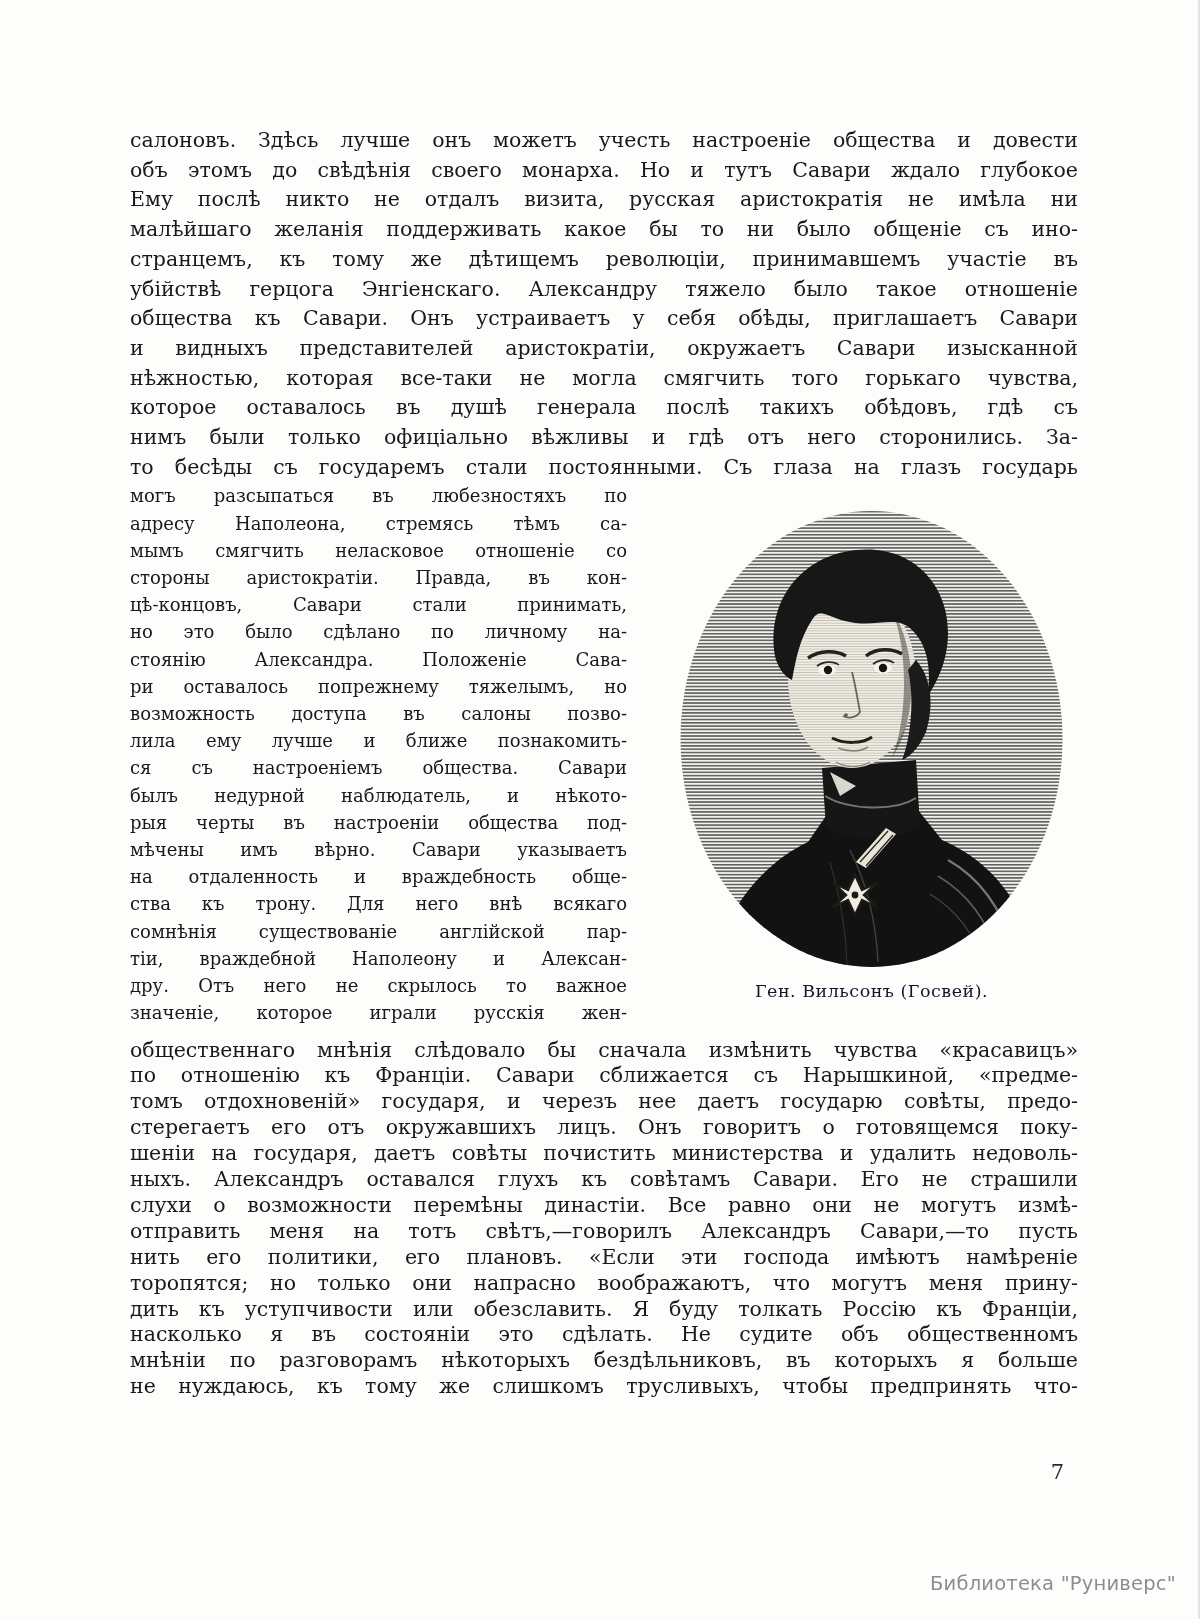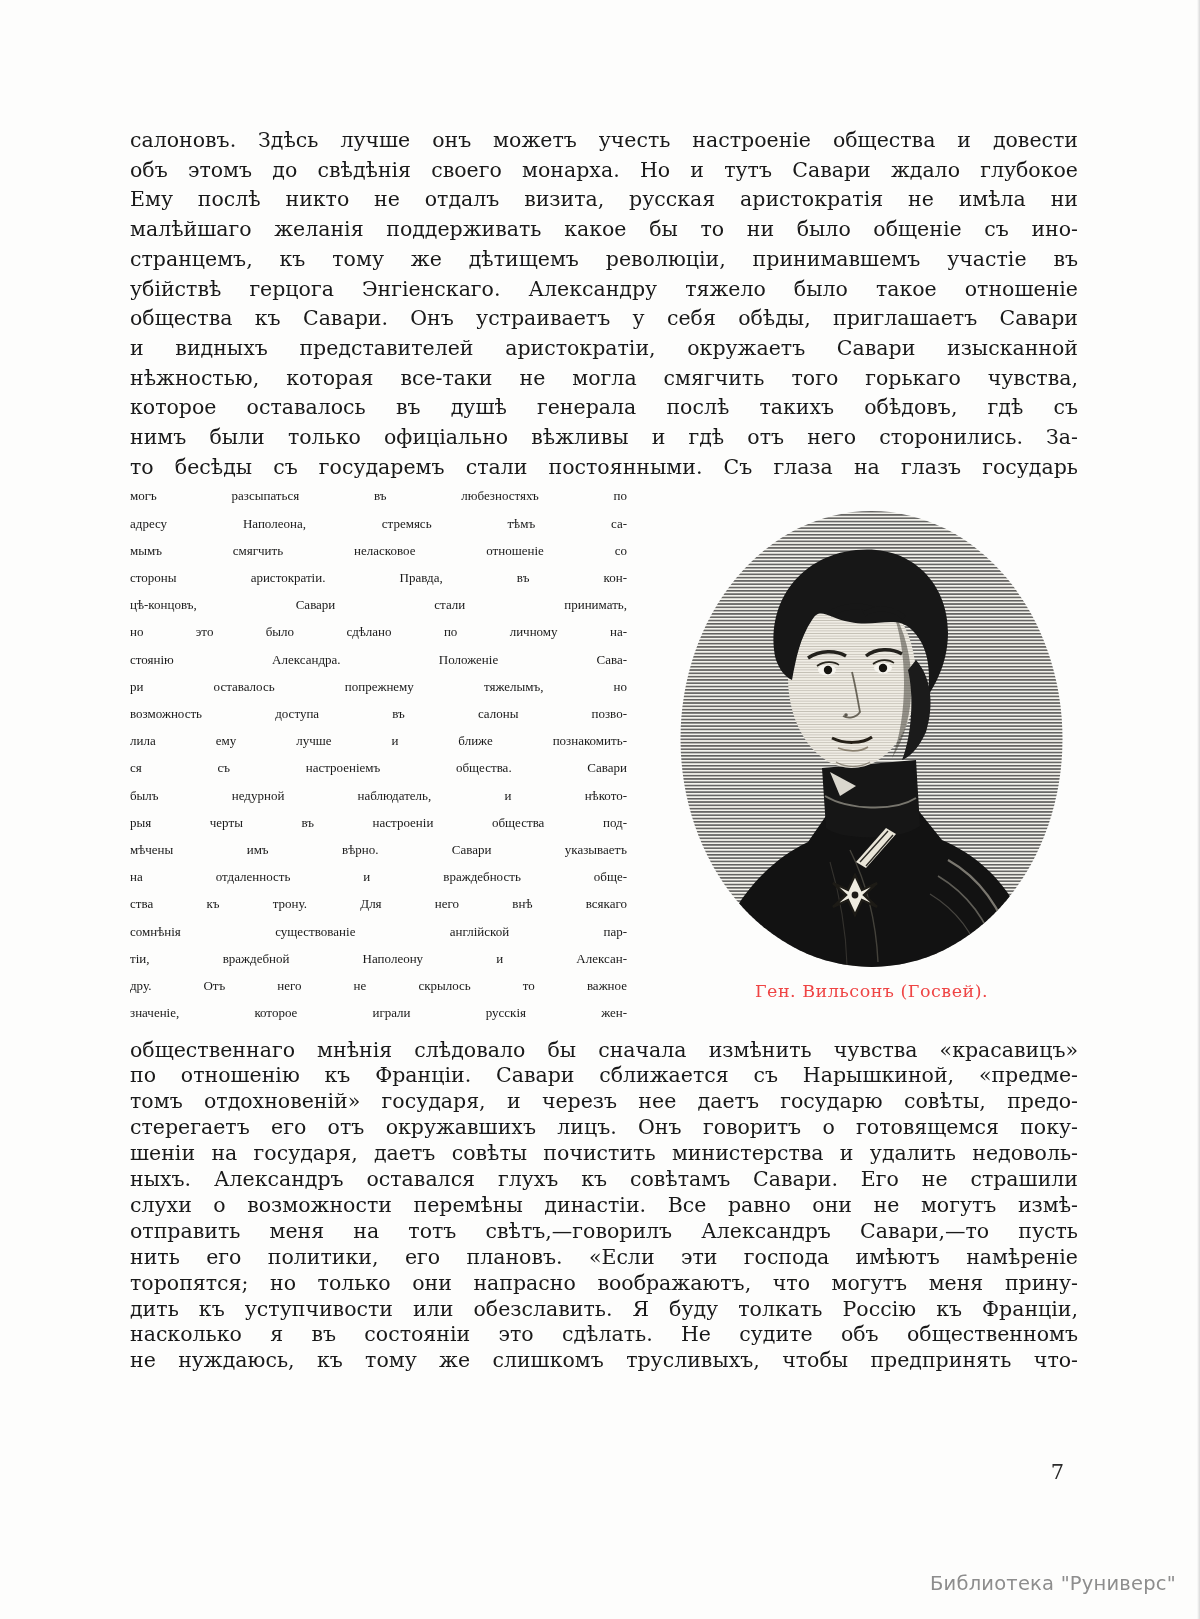--- a/index.html
+++ b/index.html
@@ -20,27 +20,27 @@
   }
   .line{
     text-align:justify;
     text-align-last:justify;
     -moz-text-align-last:justify;
     white-space:normal;
   }
   .block-top .line{font-size:20.5px;line-height:29.7px;}
   .middle{display:flex;align-items:flex-start;}
   .col-left{width:497px;}
-  .block-col .line{font-size:13px;line-height:27.2px;font-family:Liberation Serif, serif;}
+  .block-col .line{font-size:18px;line-height:27.2px;}
   .figure{width:451px;}
   .portrait-wrap{margin:28px 0 0 53px;width:383px;height:458px;}
   .figure-caption{
     width:383px;margin:13px 0 0 53px;
     text-align:center;text-align-last:center;
-    font-size:17.5px;color:#ef4444;letter-spacing:.5px;
+    font-size:17.5px;color:#0f172a;letter-spacing:.5px;
   }
   .block-bottom{margin-top:11px;}
   .block-bottom .line{font-size:20.5px;line-height:25.9px;}
   .page-number{
     position:absolute;left:130px;top:1460px;width:948px;
     text-align:right;padding-right:14px;box-sizing:border-box;
     font-size:21px;color:#2a2a2a;
   }
   .watermark{
     position:absolute;left:930px;top:1572px;
@@ -183,20 +183,21 @@
         <div class="line">томъ отдохновеній» государя, и черезъ нее даетъ государю совѣты, предо-</div>
         <div class="line">стерегаетъ его отъ окружавшихъ лицъ. Онъ говоритъ о готовящемся поку-</div>
         <div class="line">шеніи на государя, даетъ совѣты почистить министерства и удалить недоволь-</div>
         <div class="line">ныхъ. Александръ оставался глухъ къ совѣтамъ Савари. Его не страшили</div>
         <div class="line">слухи о возможности перемѣны династіи. Все равно они не могутъ измѣ-</div>
         <div class="line">отправить меня на тотъ свѣтъ,—говорилъ Александръ Савари,—то пусть</div>
         <div class="line">нить его политики, его плановъ. «Если эти господа имѣютъ намѣреніе</div>
         <div class="line">торопятся; но только они напрасно воображаютъ, что могутъ меня прину-</div>
         <div class="line">дить къ уступчивости или обезславить. Я буду толкать Россію къ Франціи,</div>
         <div class="line">насколько я въ состояніи это сдѣлать. Не судите объ общественномъ</div>
+        <div class="line">мнѣніи по разговорамъ нѣкоторыхъ бездѣльниковъ, въ которыхъ я больше</div>
         <div class="line">не нуждаюсь, къ тому же слишкомъ трусливыхъ, чтобы предпринять что-</div>
       </div>
 
   </div>
 
   <div class="page-number">7</div>
 
   <div class="watermark">Библиотека "Руниверс"</div>
 
   <div class="scan-edge"></div>

